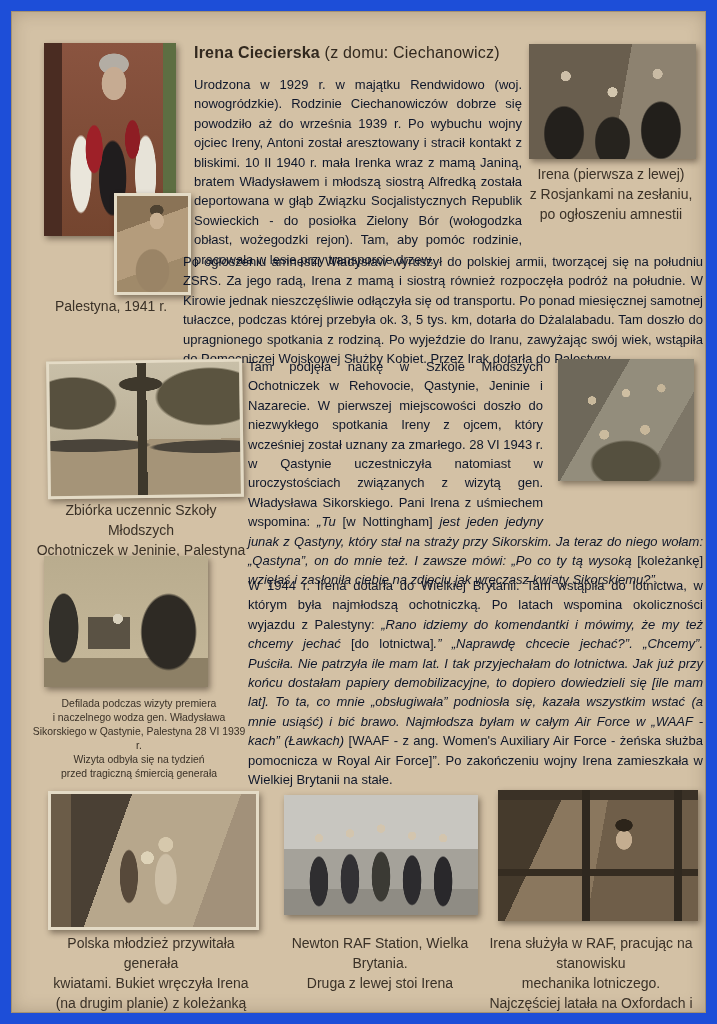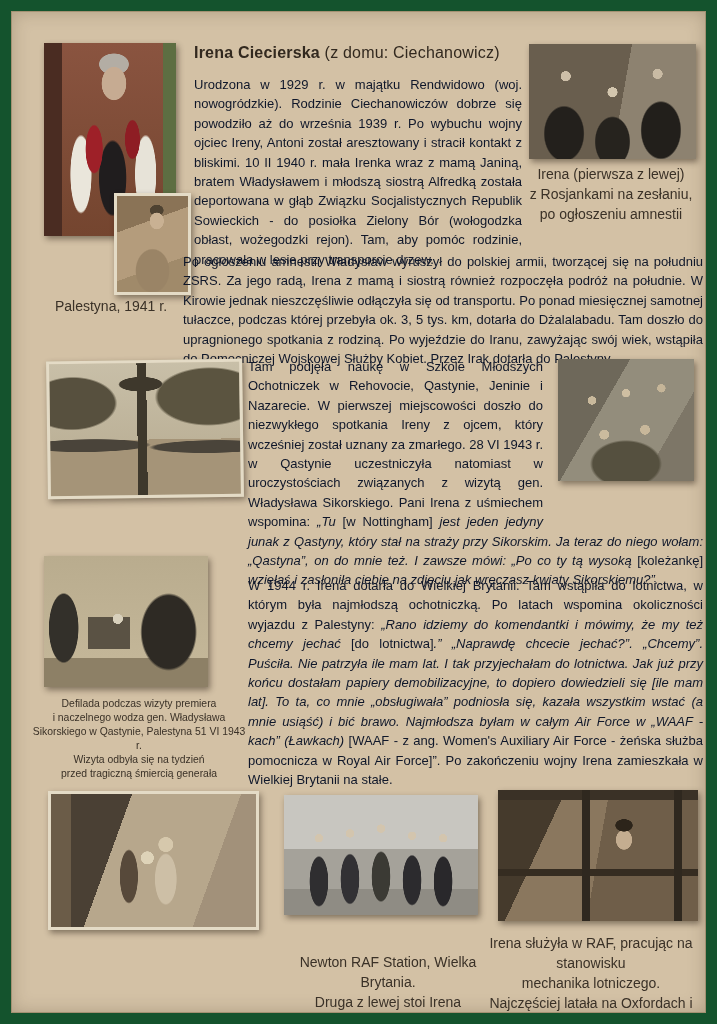--- a/index.html
+++ b/index.html
@@ -1,21 +1,21 @@
 <!DOCTYPE html>
 <html lang="pl"><head>
 <meta charset="utf-8">
 <style>
   html,body{margin:0;padding:0;background:#888;}
   .page{
     position:relative;
     width:717px;height:1024px;
     margin:0 auto;
     background:#d3c1a5;
-    border:11px solid #14532d;
+    border:11px solid #1d4ed8;
     box-sizing:border-box;
     box-shadow:inset 0 0 0 1px #a39172, inset 0 0 18px rgba(60,45,25,.25);
     overflow:hidden;
     font-family:"Liberation Sans", sans-serif;
     color:#32291f;
   }
   .abs{position:absolute;}
   .title{font-size:16px;letter-spacing:.2px;}
   .title b{font-weight:bold;}
   .body-text{
@@ -163,41 +163,46 @@
   <div class="photo ph-rosjanki" style="left:518px;top:33px;width:167px;height:115px;"></div>
   <div class="abs caption" style="left:500px;top:153px;width:200px;">Irena (pierwsza z lewej)
 z Rosjankami na zesłaniu,
 po ogłoszeniu amnestii</div>
 
   <div class="abs body-text" style="left:183px;top:64px;width:328px;"><span>Urodzona w 1929 r. w majątku Rendwidowo (woj. nowogródzkie). Rodzinie Ciechanowiczów dobrze się powodziło aż do września 1939 r. Po wybuchu wojny ojciec Ireny, Antoni został aresztowany i stracił kontakt z bliskimi. 10 II 1940 r. mała Irenka wraz z mamą Janiną, bratem Władysławem i młodszą siostrą Alfredką została deportowana w głąb Związku Socjalistycznych Republik Sowieckich - do posiołka Zielony Bór (wołogodzka obłast, wożegodzki rejon). Tam, aby pomóc rodzinie, pracowała w lesie przy transporcie drzew.</span></div>
 
   <div class="abs body-text" style="left:172px;top:241px;width:520px;"><span>Po ogłoszeniu amnestii Władysław wyruszył do polskiej armii, tworzącej się na południu ZSRS. Za jego radą, Irena z mamą i siostrą również rozpoczęła podróż na południe. W Kirowie jednak nieszczęśliwie odłączyła się od transportu. Po ponad miesięcznej samotnej tułaczce, podczas której przebyła ok. 3, 5 tys. km, dotarła do Dżalalabadu. Tam doszło do upragnionego spotkania z rodziną. Po wyjeździe do Iranu, zawyżając swój wiek, wstąpiła do Pomocniczej Wojskowej Służby Kobiet. Przez Irak dotarła do Palestyny.</span></div>
 
   <div class="photo print ph-zbiorka" style="left:36px;top:349px;width:190px;height:132px;transform:rotate(-0.8deg);"></div>
+  <div class="abs caption" style="left:20px;top:489px;width:220px;">Zbiórka uczennic Szkoły Młodszych
+Ochotniczek w Jeninie, Palestyna</div>
 
   <div class="photo ph-smo" style="left:547px;top:348px;width:136px;height:122px;"></div>
 
   <div class="abs body-text" style="left:237px;top:346px;width:455px;">
     <div class="spacer-right" style="width:160px;height:172px;"></div>
     <span><span>Tam podjęła naukę w Szkole Młodszych Ochotniczek w Rehovocie, Qastynie, Jeninie i Nazarecie. W pierwszej miejscowości doszło do niezwykłego spotkania Ireny z ojcem, który wcześniej został uznany za zmarłego. 28 VI 1943 r. w Qastynie uczestniczyła natomiast w uroczystościach związanych z wizytą gen. Władysława Sikorskiego. Pani Irena z uśmiechem wspomina: </span><span class="it">„Tu </span><span>[w Nottingham] </span><span class="it">jest jeden jedyny junak z Qastyny, który stał na straży przy Sikorskim. Ja teraz do niego wołam: „Qastyna”, on do mnie też. I zawsze mówi: „Po co ty tą wysoką </span><span>[koleżankę] </span><span class="it">wzięłaś i zasłoniła ciebie na zdjęciu jak wręczasz kwiaty Sikorskiemu?”.</span></span>
   </div>
 
   <div class="photo ph-defilada" style="left:33px;top:545px;width:164px;height:131px;"></div>
   <div class="abs caption small" style="left:20px;top:686px;width:216px;">Defilada podczas wizyty premiera
 i naczelnego wodza gen. Władysława
-Sikorskiego w Qastynie, Palestyna 51 VI 1943 r.
+Sikorskiego w Qastynie, Palestyna 28 VI 1939 r.
 Wizyta odbyła się na tydzień
 przed tragiczną śmiercią generała</div>
 
   <div class="abs body-text" style="left:237px;top:565px;width:455px;"><span>W 1944 r. Irena dotarła do Wielkiej Brytanii. Tam wstąpiła do lotnictwa, w którym była najmłodszą ochotniczką. Po latach wspomina okoliczności wyjazdu z Palestyny: </span><span class="it">„Rano idziemy do komendantki i mówimy, że my też chcemy jechać </span><span>[do lotnictwa]</span><span class="it">.” „Naprawdę chcecie jechać?”. „Chcemy”. Puściła. Nie patrzyła ile mam lat. I tak przyjechałam do lotnictwa. Jak już przy końcu dostałam papiery demobilizacyjne, to dopiero dowiedzieli się [ile mam lat]. To ta, co mnie „obsługiwała” podniosła się, kazała wszystkim wstać (a mnie usiąść) i bić brawo. Najmłodsza byłam  w całym Air Force w „WAAF - kach” (Ławkach) </span><span>[WAAF - z ang. Women's Auxiliary Air Force - żeńska służba pomocnicza  w Royal Air Force]”.</span><span> Po zakończeniu wojny Irena zamieszkała w Wielkiej Brytanii na stałe.</span></div>
 
   <div class="photo print ph-kwiaty" style="left:37px;top:780px;width:205px;height:133px;"></div>
+  <div class="abs caption" style="left:30px;top:922px;width:220px;">Polska młodzież przywitała generała
+kwiatami. Bukiet wręczyła Irena
+(na drugim planie) z koleżanką</div>
 
   <div class="photo ph-newton" style="left:273px;top:784px;width:194px;height:120px;"></div>
-  <div class="abs caption" style="left:260px;top:922px;width:234px;margin-top:19px;">Newton RAF Station, Wielka Brytania.
+  <div class="abs caption" style="left:252px;top:922px;width:234px;">Newton RAF Station, Wielka Brytania.
 Druga z lewej stoi Irena</div>
 
   <div class="photo ph-kokpit" style="left:487px;top:779px;width:200px;height:131px;"></div>
   <div class="abs caption" style="left:455px;top:922px;width:250px;">Irena służyła w RAF, pracując na stanowisku
 mechanika lotniczego.
 Najczęściej latała na Oxfordach i Harvardach.
 Na fotografii - w kokpicie Typhoona, 1942 r.</div>
 
 </div>
 

